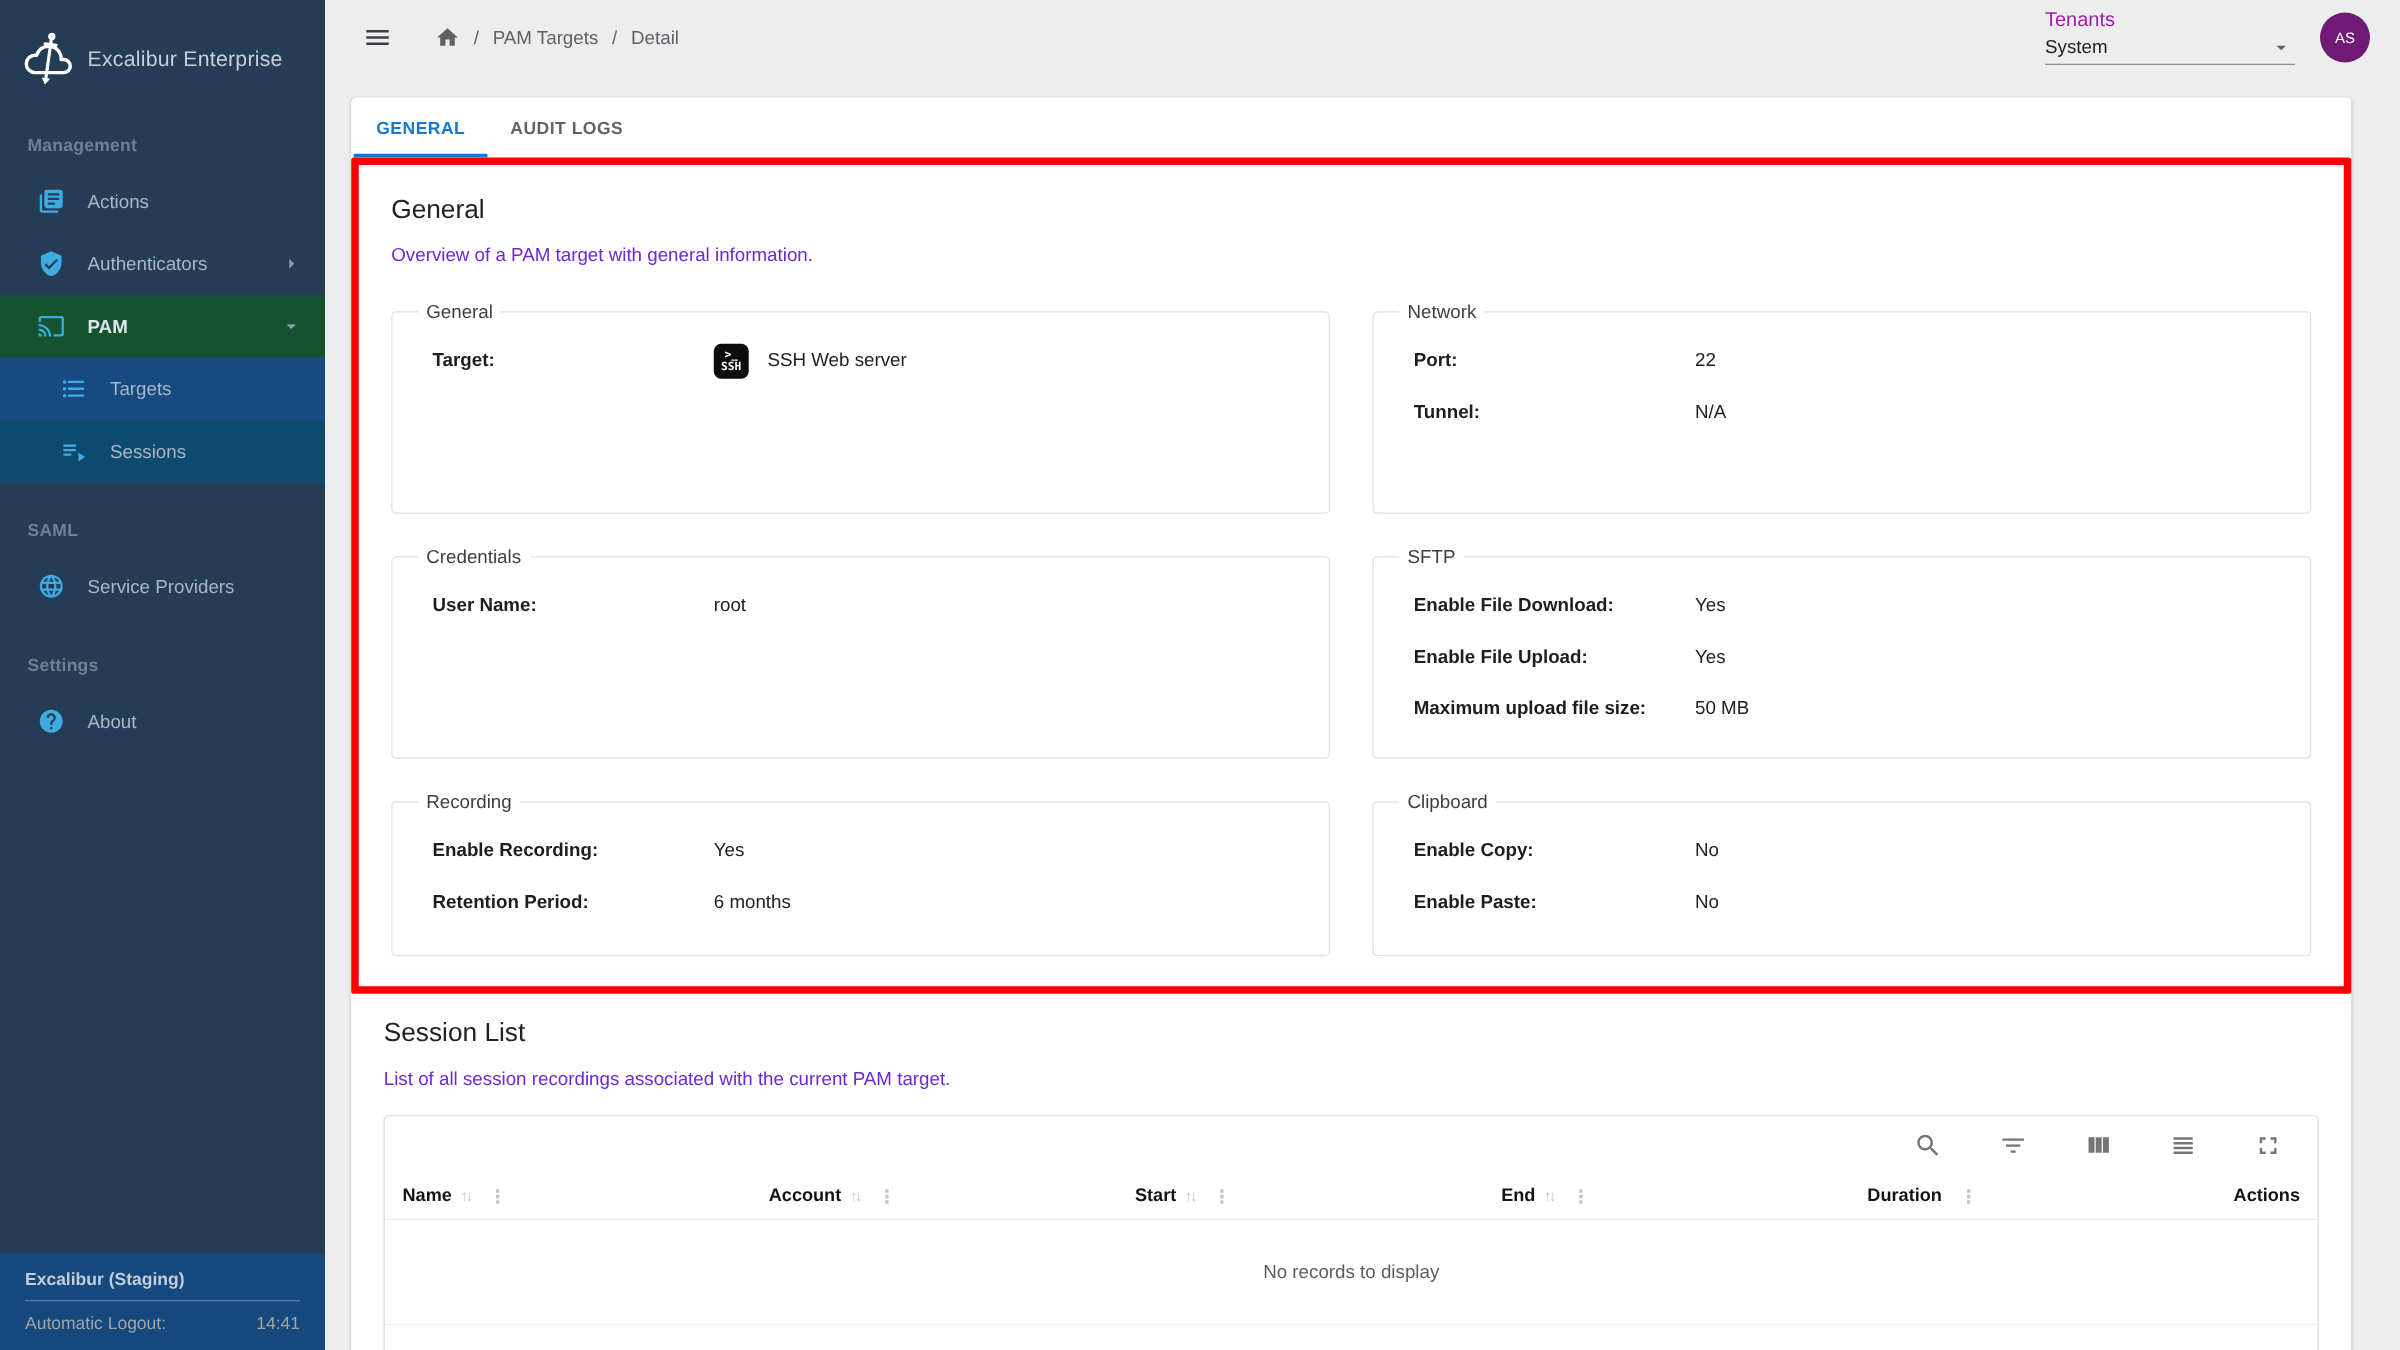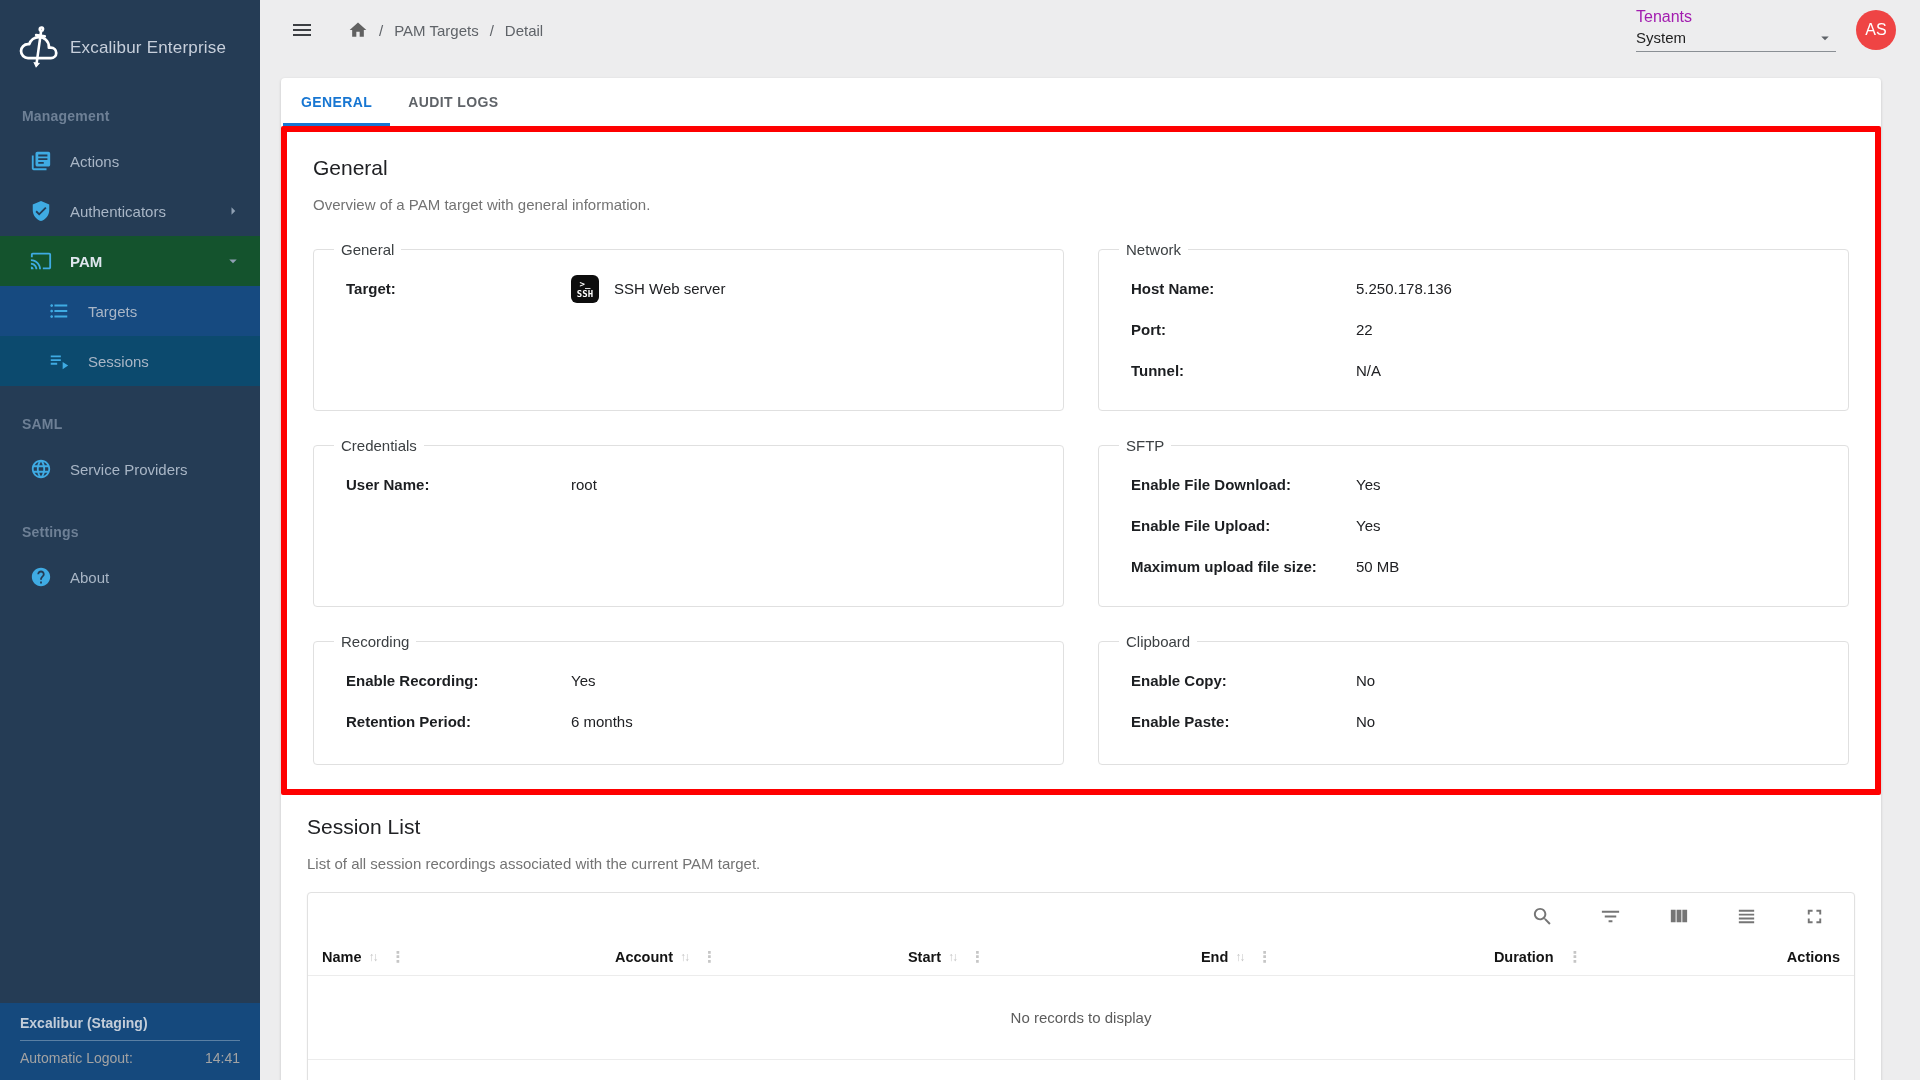--- a/index.html
+++ b/index.html
@@ -36,38 +36,38 @@
   .topbar { height:60px; display:flex; align-items:center; padding:0 24px 0 30px; }
   .hamburger { width:24px; height:24px; color:#3c3f43; cursor:pointer; }
   .crumbs { display:flex; align-items:center; margin-left:34px; color:#5f6368; font-size:15px; gap:11px; }
   .crumbs .home-ic { width:20px; height:20px; color:#616161; cursor:pointer; }
   .crumb { color:#5f6368; cursor:pointer; }
   .tenants { margin-left:auto; margin-right:20px; width:200px; }
   .tenants-label { font-size:16px; color:#a21caf; }
   .tenant-select { display:flex; justify-content:space-between; border-bottom:1px solid #8a8f94; padding:3px 2px 4px 0; cursor:pointer; }
   .tenant-val { font-size:15px; color:#1f1f1f; }
   .dd-arrow { width:18px; height:18px; color:#5f6368; }
-  .avatar { width:40px; height:40px; border-radius:50%; background:#ef4444; color:#fff; display:flex; align-items:center; justify-content:center; font-size:16px; cursor:pointer; flex-shrink:0; }
+  .avatar { width:40px; height:40px; border-radius:50%; background:#701a75; color:#fff; display:flex; align-items:center; justify-content:center; font-size:12px; cursor:pointer; flex-shrink:0; }
 
   
   .content-card {
     margin:18px 39px 0 21px; background:#fff; border-radius:4px 4px 0 0;
     box-shadow:0 1px 3px rgba(0,0,0,.18); min-height:1002px;
   }
   .tabs { display:flex; height:48px; padding-left:2px; }
   .tab { display:flex; align-items:center; justify-content:center; padding:0 18px; min-width:88px;
          font-size:14px; font-weight:700; letter-spacing:.4px; color:#5f6368; cursor:pointer; position:relative; }
   .tab.active { color:#1776d2; }
   .tab.active::after { content:""; position:absolute; left:0; right:0; bottom:0; height:3px; background:#1776d2; }
 
   
   .highlight-region { border:6px solid #fe0000; border-radius:2px; padding:24px 26px 24px; }
 
   .section-title { font-size:21px; font-weight:400; color:#202124; margin:0 0 16px; }
-  .section-sub { font-size:15px; color:#737373; }
+  .section-sub { font-size:15px; color:#6d28d9; }
 
   .cards-grid { display:grid; grid-template-columns:1fr 1fr; column-gap:34px; row-gap:26px; margin-top:28px; }
   fieldset.fcard { border:1px solid #e0e0e0; border-radius:4px; margin:0; padding:10px 16px 0 32px; }
   fieldset.fcard.tall { height:170px; }
   fieldset.fcard.short { height:132px; }
   fieldset.fcard legend { font-size:15px; color:#3c4043; padding:0 7px; margin-left:-12px; }
   .frow { display:flex; align-items:center; min-height:41px; }
   .flabel { width:225px; flex-shrink:0; font-size:15px; font-weight:700; color:#1c1e21; }
   .fvalue { font-size:15px; color:#202124; display:flex; align-items:center; }
   .ssh-badge { width:28px; height:28px; background:#0d0d0d; border-radius:6px; color:#fff;
@@ -230,24 +230,20 @@
                 <span>SSH</span>
               </span>
               <span>SSH Web server</span>
             </span>
           </div>
         </fieldset>
 
         <fieldset class="fcard tall">
           <legend>Network</legend>
           <div class="frow">
-            <span class="flabel">Host Name:</span>
-            <span class="fvalue">5.250.178.136</span>
-          </div>
-          <div class="frow">
             <span class="flabel">Port:</span>
             <span class="fvalue">22</span>
           </div>
           <div class="frow">
             <span class="flabel">Tunnel:</span>
             <span class="fvalue">N/A</span>
           </div>
         </fieldset>
 
         <fieldset class="fcard tall">

